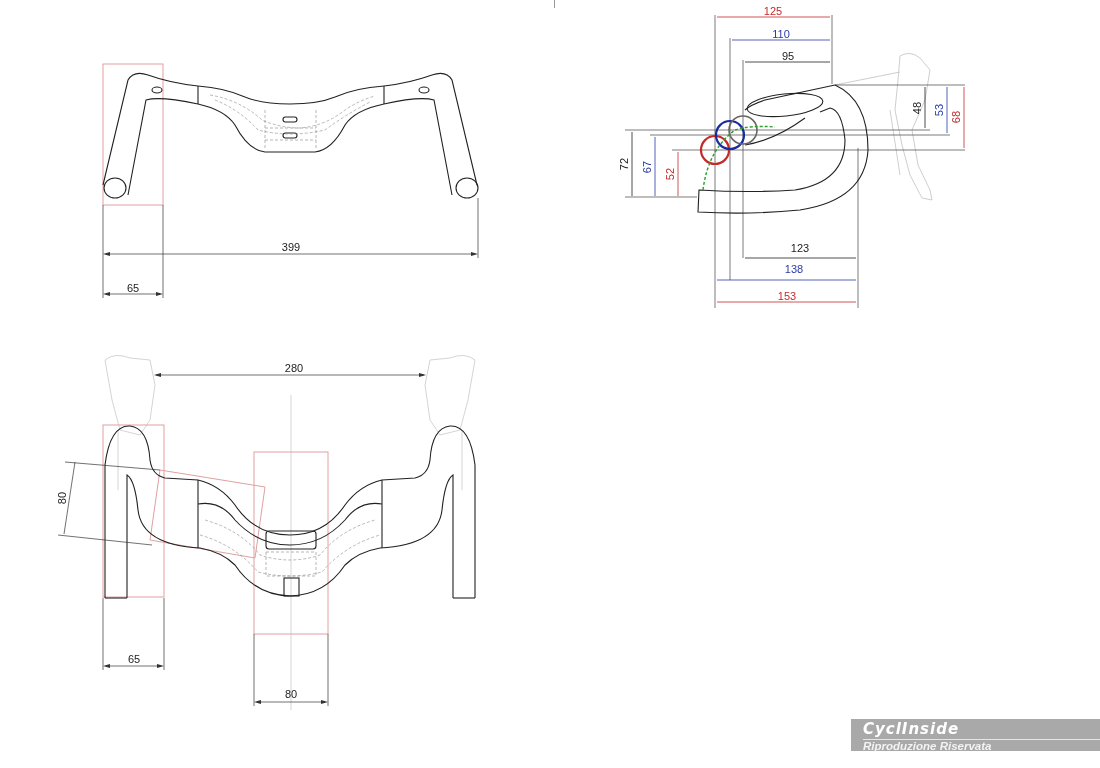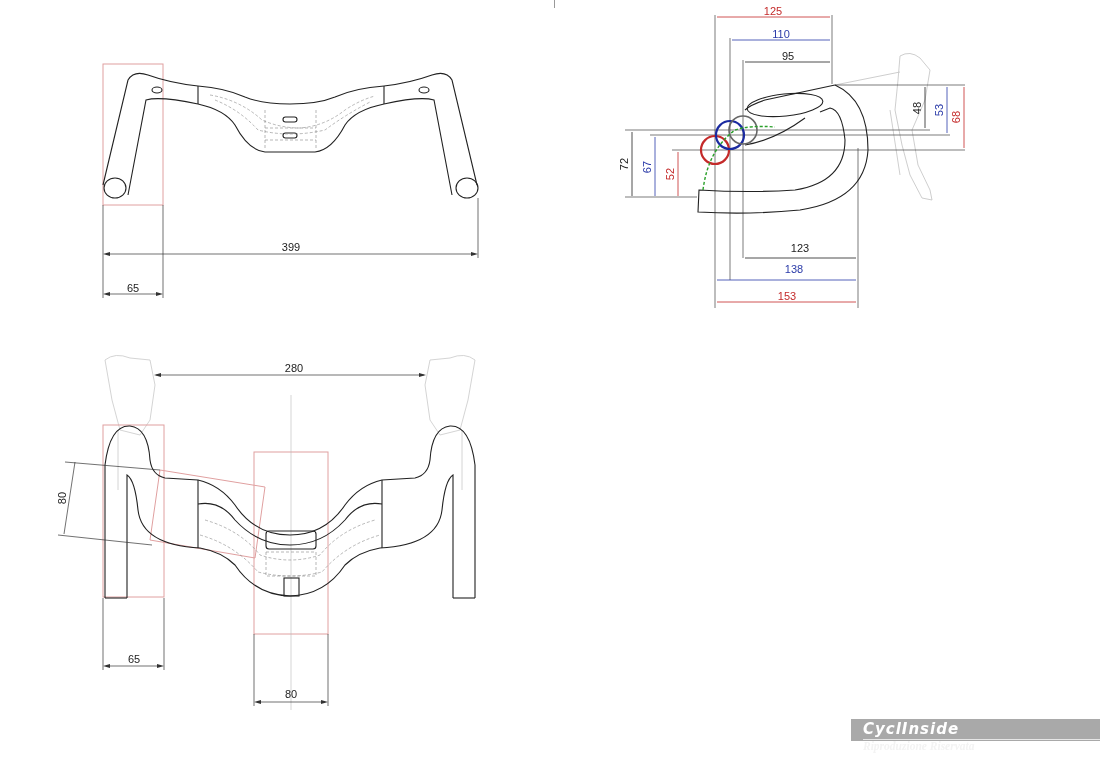--- a/index.html
+++ b/index.html
@@ -2,24 +2,24 @@
 <html><head>
 <meta charset="utf-8">
 <style>
   html, body { margin: 0; padding: 0; background: #ffffff; }
   body { width: 1100px; height: 768px; position: relative; overflow: hidden; font-family: "Liberation Sans", sans-serif; }
   .view { position: absolute; }
   svg text { font-family: "Liberation Sans", sans-serif; font-size: 11px; }
   .dim-black { fill: #222; }
   .dim-blue { fill: #2a3aa8; }
   .dim-red { fill: #c42a2a; }
-  .watermark { position: absolute; left: 851px; top: 719px; width: 249px; height: 22px; background: #a9a9a9; }
+  .watermark { position: absolute; left: 851px; top: 719px; width: 249px; height: 32px; background: #a9a9a9; }
   .wm-brand { position: absolute; left: 12px; top: 1px; font-family: "DejaVu Sans", sans-serif; font-style: italic; font-weight: bold; font-size: 15px; color: #ffffff; letter-spacing: 1px; }
   .wm-line { position: absolute; left: 12px; right: 0; top: 20px; height: 1px; background: #e6e6e6; }
-  .wm-sub { position: absolute; left: 12px; top: 21px; font-family: Liberation Serif, serif; font-style: italic; font-weight: bold; font-size: 11.5px; color: #f3f3f3; }
+  .wm-sub { position: absolute; left: 12px; top: 21px; font-family: Liberation Sans, sans-serif; font-style: italic; font-weight: bold; font-size: 11.5px; color: #f3f3f3; }
   .tick-top { position: absolute; left: 554px; top: 0; width: 1px; height: 8px; background: #999; }
 </style>
 </head>
 <body>
 
 <div class="tick-top"></div>
 
 <svg class="view" style="left:0;top:0" width="520" height="320" viewBox="0 0 520 320">
 
   <rect x="103" y="64" width="60" height="141" fill="none" stroke="#e0a0a0" stroke-width="1"></rect>

